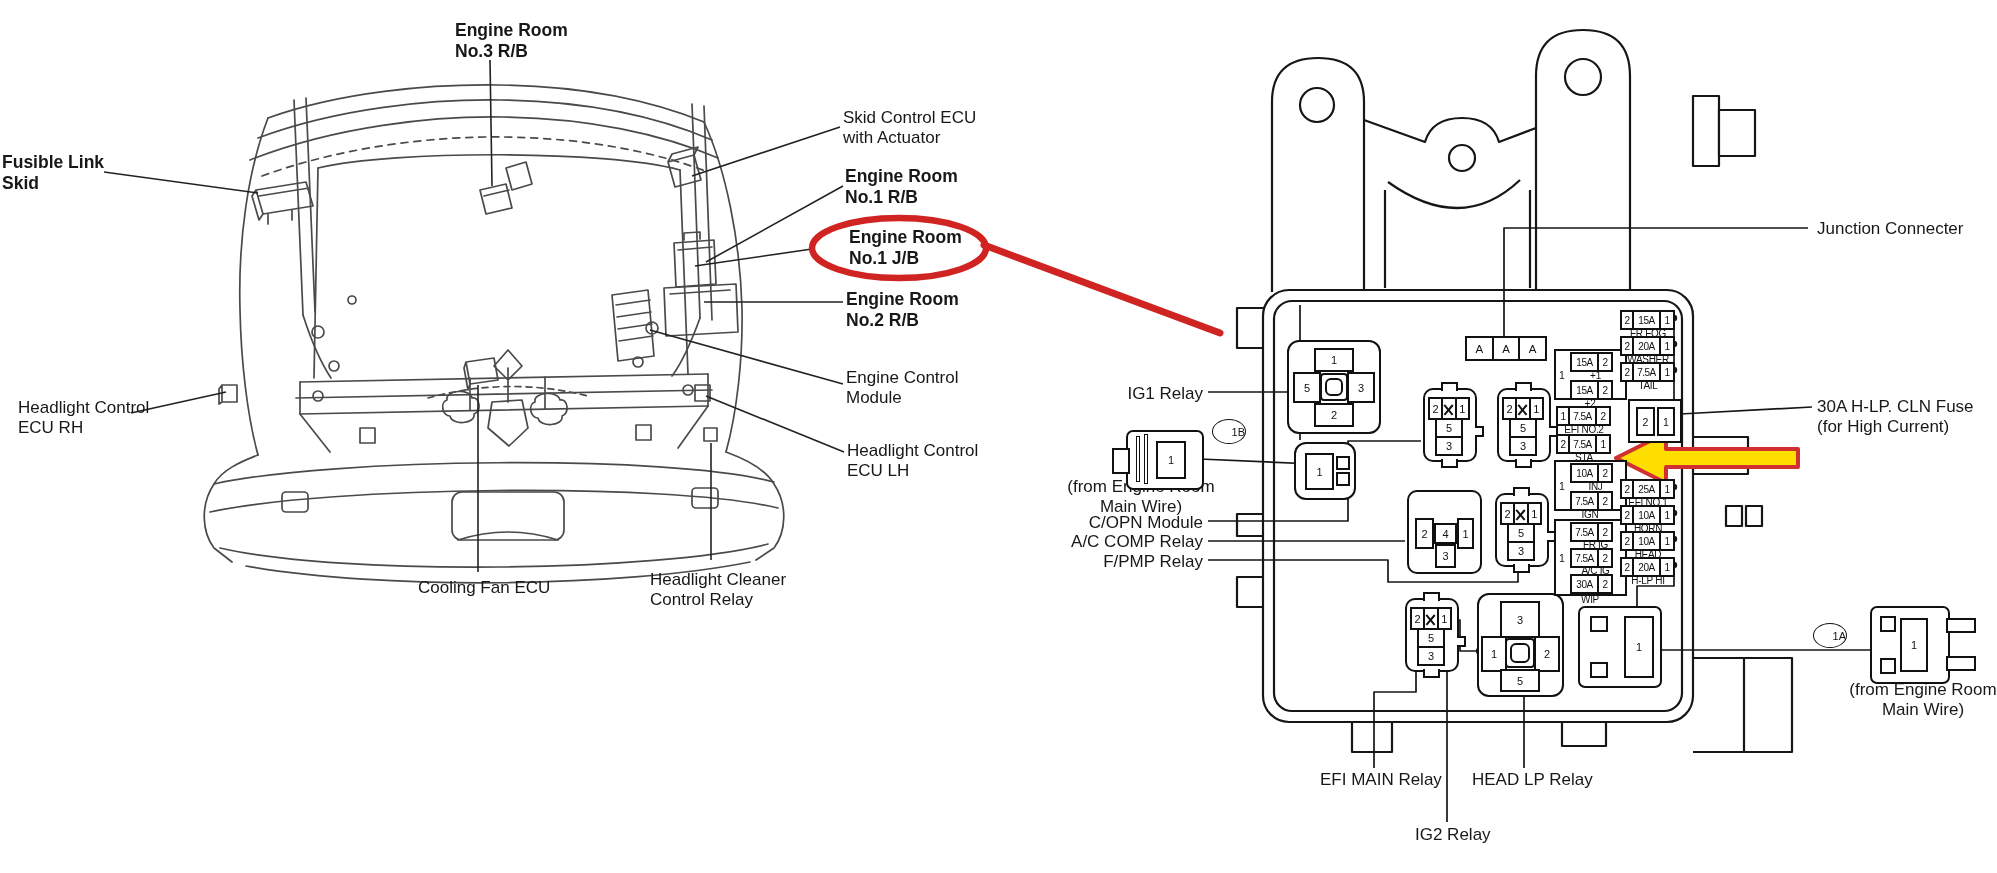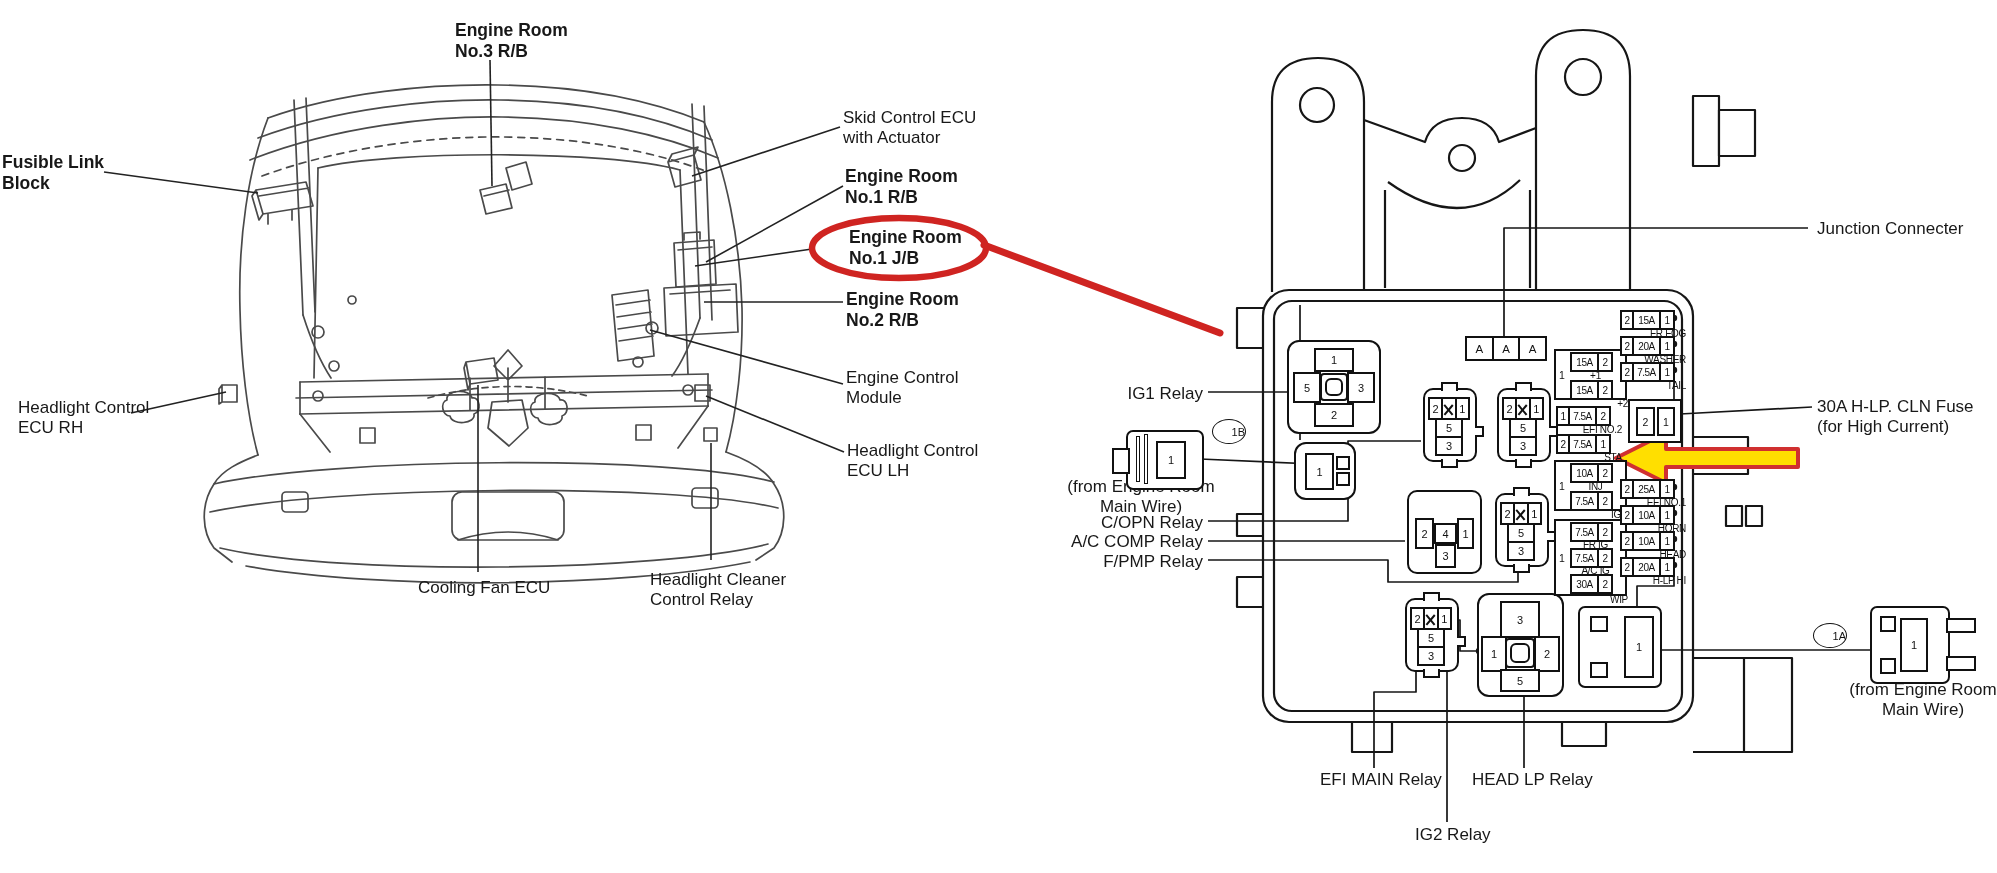--- a/index.html
+++ b/index.html
@@ -10,21 +10,21 @@
   .lbl{position:absolute;font:17px/1.18 "Liberation Sans",sans-serif;color:#181818;white-space:nowrap}
   .lbl.b{font-weight:bold;font-size:17.5px}
   .lbl.r{text-align:right}
   
   .frow{position:absolute;display:flex;height:16px;border:2px solid #111;background:#fff;box-sizing:content-box}
   .fc{box-sizing:border-box;display:flex;align-items:center;justify-content:center;
       font:10px "Liberation Sans",sans-serif;letter-spacing:-0.5px;border-right:2px solid #111;background:#fff}
   .fc:last-child{border-right:none}
   .fc.side{width:12px}
   .fc.amp{width:27px}
-  .fname{position:absolute;width:76px;text-align:right;font:10px/11px "Liberation Sans",sans-serif;
+  .fname{position:absolute;width:76px;text-align:center;font:10px/11px "Liberation Sans",sans-serif;
          letter-spacing:-0.3px;white-space:nowrap}
   .fgroup{position:absolute;border:2px solid #111;background:#fff}
   .gnum{position:absolute;left:3px;top:50%;transform:translateY(-50%);font:10.5px/1 "Liberation Sans",sans-serif}
   .grow{position:absolute;left:14px;display:flex;height:16px;border:2px solid #111;background:#fff}
   .gmid{position:absolute;left:14px;width:51px;text-align:center;font:10px/11px "Liberation Sans",sans-serif;letter-spacing:-0.3px}
   
   .mini{position:absolute;width:50px;height:70px;border:2.5px solid #111;border-radius:10px;background:#fff}
   .mini i{position:absolute;background:#fff;border:2px solid #111}
   .mini .tabT{left:16px;top:-8px;width:13px;height:7px;border-bottom:none}
   .mini .tabB{left:16px;bottom:-8px;width:13px;height:7px;border-top:none}
@@ -219,21 +219,21 @@
   </g>
 
   <polygon points="1616,458 1666,433 1666,449 1798,449 1798,467 1666,467 1666,483" fill="#ffdf00" stroke="#d03030" stroke-width="4" stroke-linejoin="round"></polygon>
 </svg>
 
   <div class="lbl b" style="left:455px;top:20px">
     <span>Engine Room</span><br>
     <span>No.3 R/B</span></div>
   <div class="lbl b" style="left:2px;top:152px">
     <span>Fusible Link</span><br>
-    <span>Block</span></div>
+    <span>Skid</span></div>
   <div class="lbl" style="left:843px;top:108px">
     <span>Skid Control ECU</span><br>
     <span>with Actuator</span></div>
   <div class="lbl b" style="left:845px;top:166px">
     <span>Engine Room</span><br>
     <span>No.1 R/B</span></div>
   <div class="lbl b" style="left:849px;top:227px">
     <span>Engine Room</span><br>
     <span>No.1 J/B</span></div>
   <div class="lbl b" style="left:846px;top:289px">
@@ -261,21 +261,21 @@
     <span>(for High Current)</span></div>
   <div class="lbl r" style="left:1050px;top:384px;width:153px">
     <span>IG1 Relay</span></div>
   <div class="badge" style="left:1212px;top:419px">
     <span>1B</span>
     </div>
   <div class="lbl" style="left:1066px;top:477px;width:150px;text-align:center">
     <span>(from Engine Room</span><br>
     <span>Main Wire)</span></div>
   <div class="lbl r" style="left:1020px;top:513px;width:183px">
-    <span>C/OPN Relay</span></div>
+    <span>C/OPN Module</span></div>
   <div class="lbl r" style="left:1020px;top:532px;width:183px">
     <span>A/C COMP Relay</span></div>
   <div class="lbl r" style="left:1020px;top:552px;width:183px">
     <span>F/PMP Relay</span></div>
   <div class="lbl" style="left:1320px;top:770px">
     <span>EFI MAIN Relay</span></div>
   <div class="lbl" style="left:1472px;top:770px">
     <span>HEAD LP Relay</span></div>
   <div class="lbl" style="left:1415px;top:825px">
     <span>IG2 Relay</span></div>

